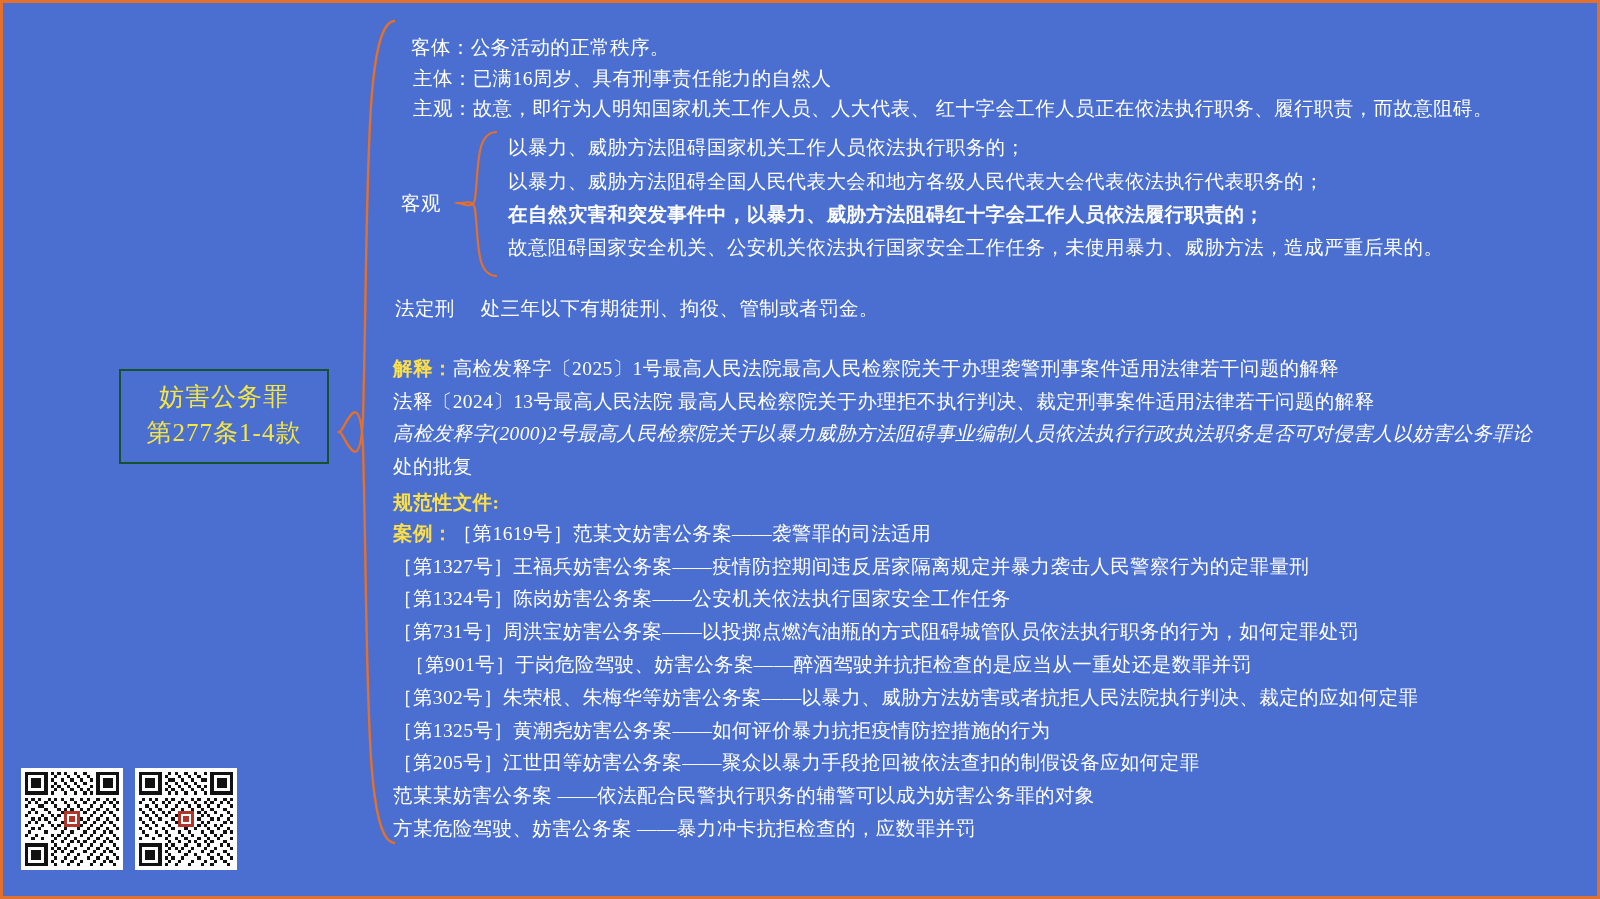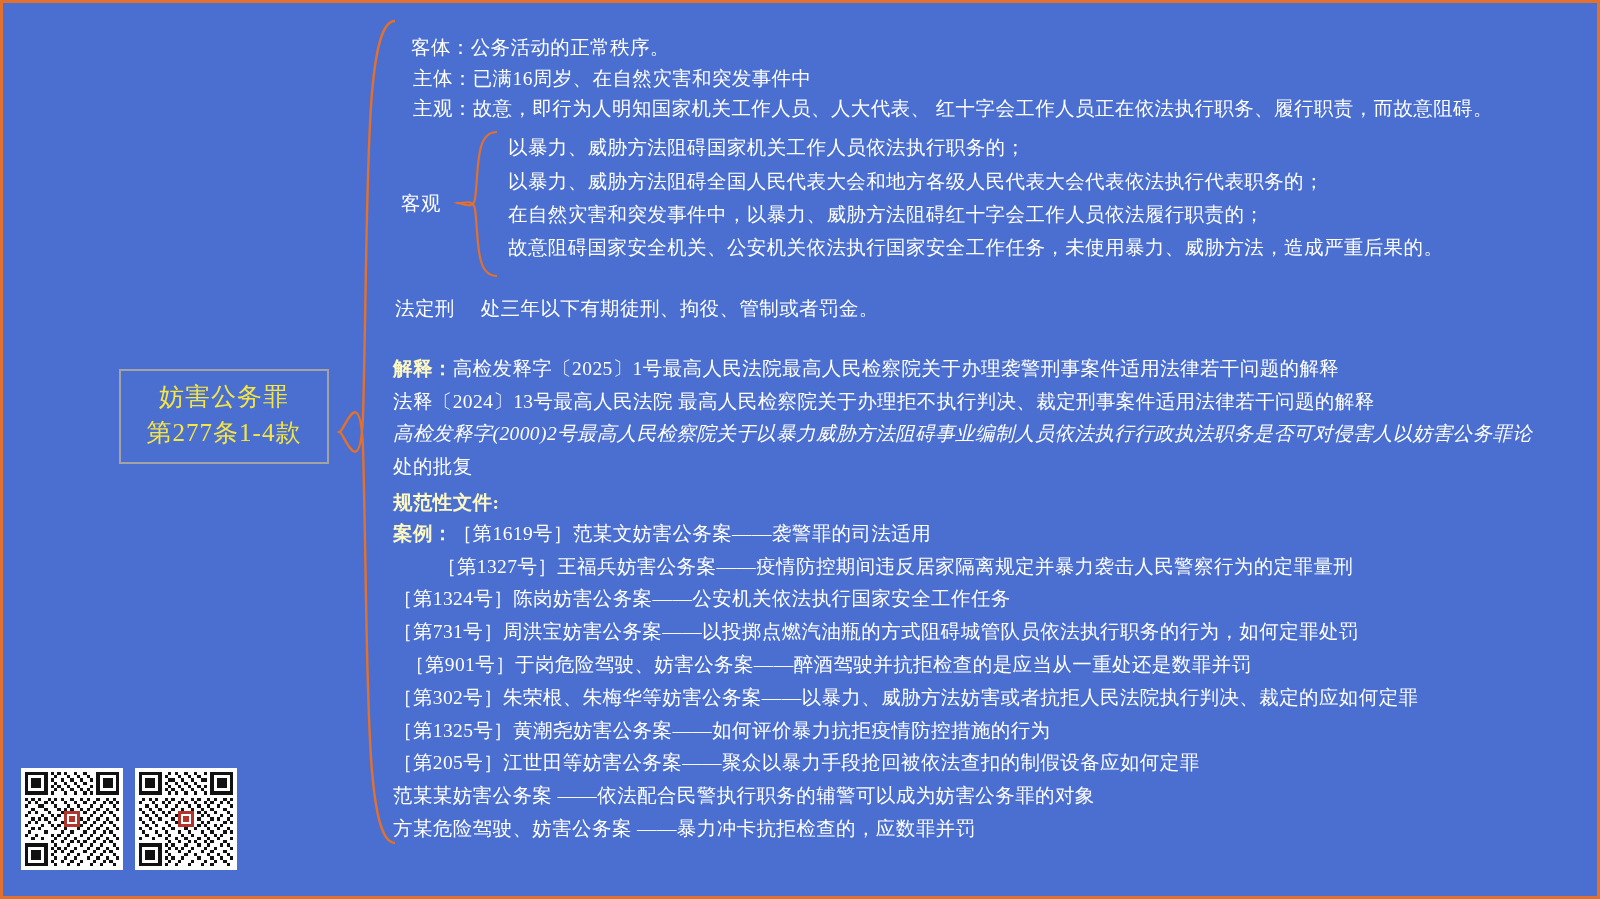--- a/index.html
+++ b/index.html
@@ -11,34 +11,34 @@
     position: relative;
     width: 1600px;
     height: 899px;
     background: #4a6fd0;
     box-sizing: border-box;
     border: 3px solid #e2702e;
     overflow: hidden;
     font-family: "Liberation Serif", "DejaVu Serif", serif;
   }
   .yellow {
-    color: #fef9c3;
+    color: #fde047;
   }
   .white {
     color: #ffffff;
   }
 
   
   #root-node {
     position: absolute;
     left: 116px;
     top: 366px;
     width: 210px;
     padding: 8px 4px 10px 4px;
-    border: 2px solid #a3a3a3;
+    border: 2px solid #14532d;
     box-sizing: border-box;
     text-align: center;
     color: #f5e642;
     font-size: 25px;
     line-height: 1.45;
     letter-spacing: 1px;
   }
 
   
   #main-brace {
@@ -77,40 +77,40 @@
   #attr-zhuti  { left: 410px; top: 63px; }
   #attr-zhuguan{ left: 410px; top: 93px; }
 
   
   #keguan-label { left: 398px; top: 188px; }
 
   
   .keguan-item { left: 505px; }
   #kg-1 { top: 132px; }
   #kg-2 { top: 166px; }
-  #kg-3 { top: 199px; }
+  #kg-3 { top: 199px; font-weight: bold; }
   #kg-4 { top: 232px; }
 
   
   #fadingxing { left: 392px; top: 293px; }
   #fadingxing .sp { display: inline-block; width: 26px; }
 
   
   #jieshi-1 { left: 390px; top: 353px; }
   #jieshi-2 { left: 390px; top: 386px; }
   #jieshi-3 { left: 390px; top: 418px; font-style: italic; }
   #jieshi-4 { left: 390px; top: 451px; }
 
   
   #guifan { left: 390px; top: 487px; }
 
   
   .case-row { left: 390px; }
   #case-0  { top: 518px; }
-  #case-1  { top: 551px; margin-left: 44px; }
+  #case-1  { top: 551px; }
   #case-2  { top: 583px; }
   #case-3  { top: 616px; }
   #case-4  { top: 649px; margin-left: 12px; }
   #case-5  { top: 682px; }
   #case-6  { top: 715px; }
   #case-7  { top: 747px; }
   #case-8  { top: 780px; }
   #case-9  { top: 813px; }
 
   
@@ -142,21 +142,21 @@
   </svg>
 
   <svg id="sub-brace" viewBox="0 0 50 150" preserveAspectRatio="none">
     <path d="M44 3 C22 3 26 40 22 70 C20 82 8 73 4 74 C8 76 20 68 22 80 C26 110 22 147 44 147" fill="none" stroke="#e2702e" stroke-width="2.2"></path>
   </svg>
 
   <div class="row white" id="attr-keti">
     <span class="row-lbl">客体：</span><span>公务活动的正常秩序。</span>
   </div>
   <div class="row white" id="attr-zhuti">
-    <span class="row-lbl">主体：</span><span>已满16周岁、在自然灾害和突发事件中</span>
+    <span class="row-lbl">主体：</span><span>已满16周岁、具有刑事责任能力的自然人</span>
   </div>
   <div class="row white" id="attr-zhuguan">
     <span class="row-lbl">主观：</span><span>故意，即行为人明知国家机关工作人员、人大代表、 红十字会工作人员正在依法执行职务、履行职责，而故意阻碍。</span>
   </div>
 
   <div class="row white" id="keguan-label">客观</div>
 
   <div class="row white keguan-item" id="kg-1">以暴力、威胁方法阻碍国家机关工作人员依法执行职务的；</div>
   <div class="row white keguan-item" id="kg-2">以暴力、威胁方法阻碍全国人民代表大会和地方各级人民代表大会代表依法执行代表职务的；</div>
   <div class="row white keguan-item" id="kg-3">在自然灾害和突发事件中，以暴力、威胁方法阻碍红十字会工作人员依法履行职责的；</div>

